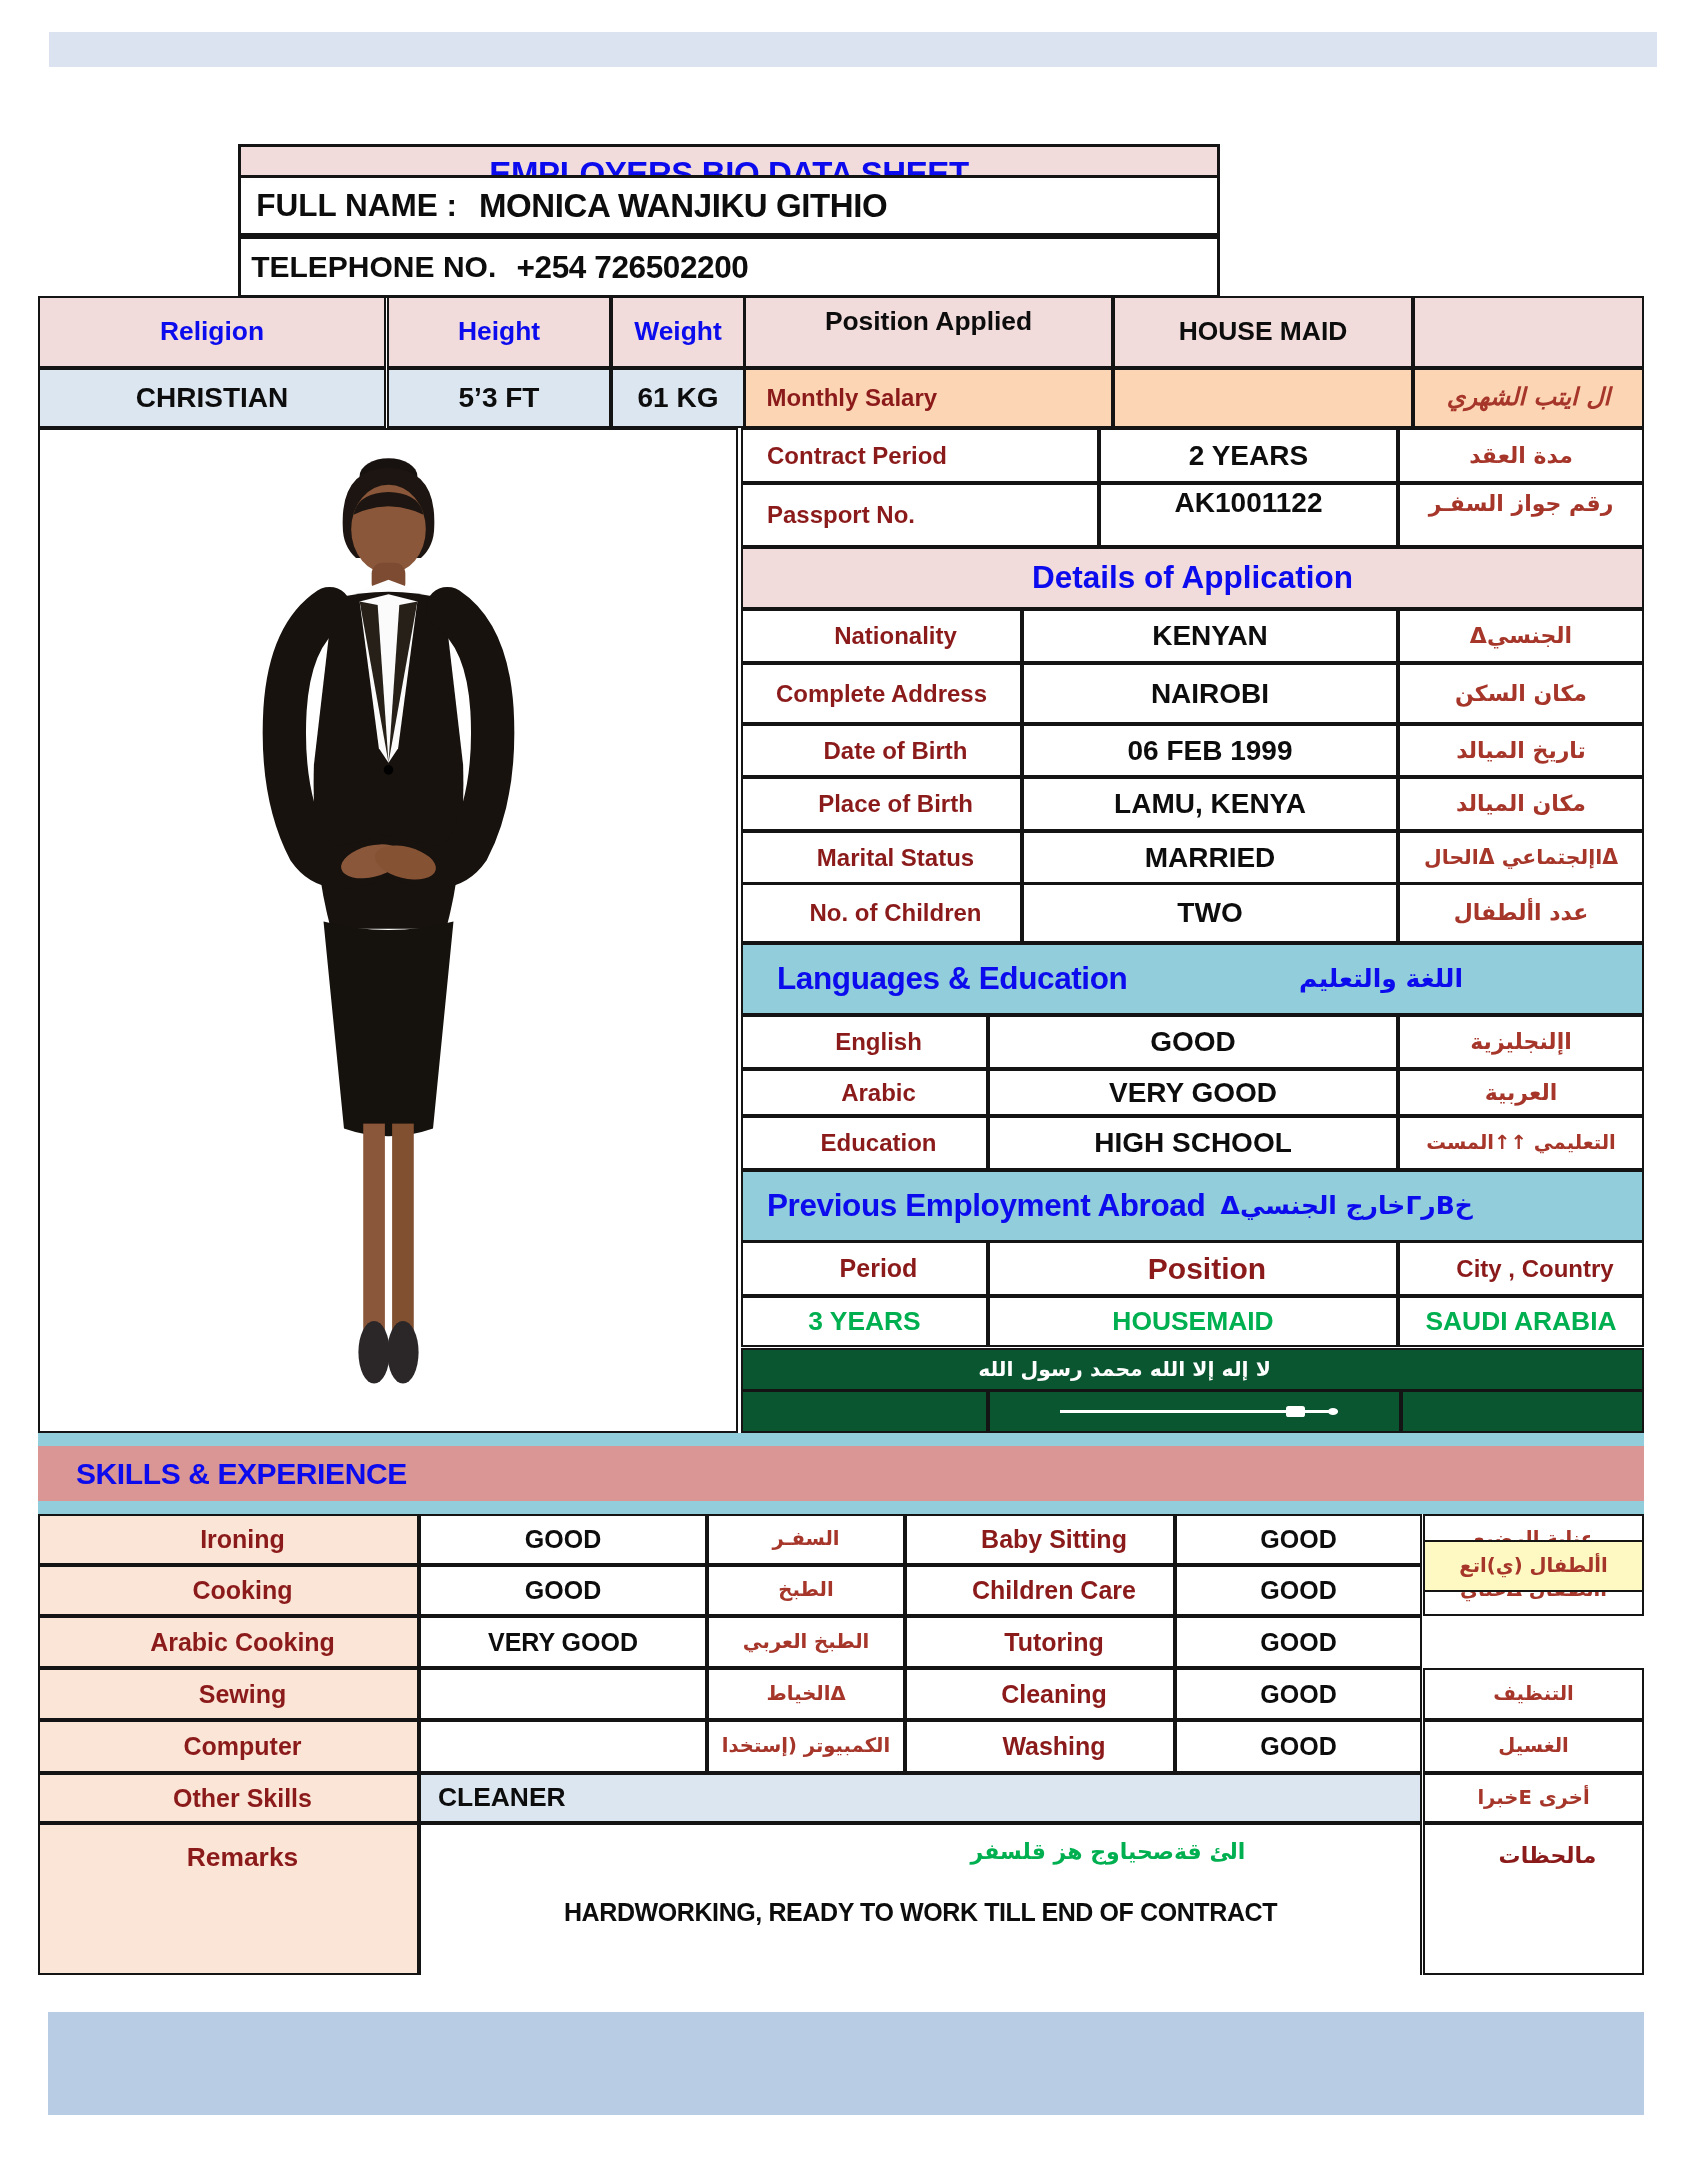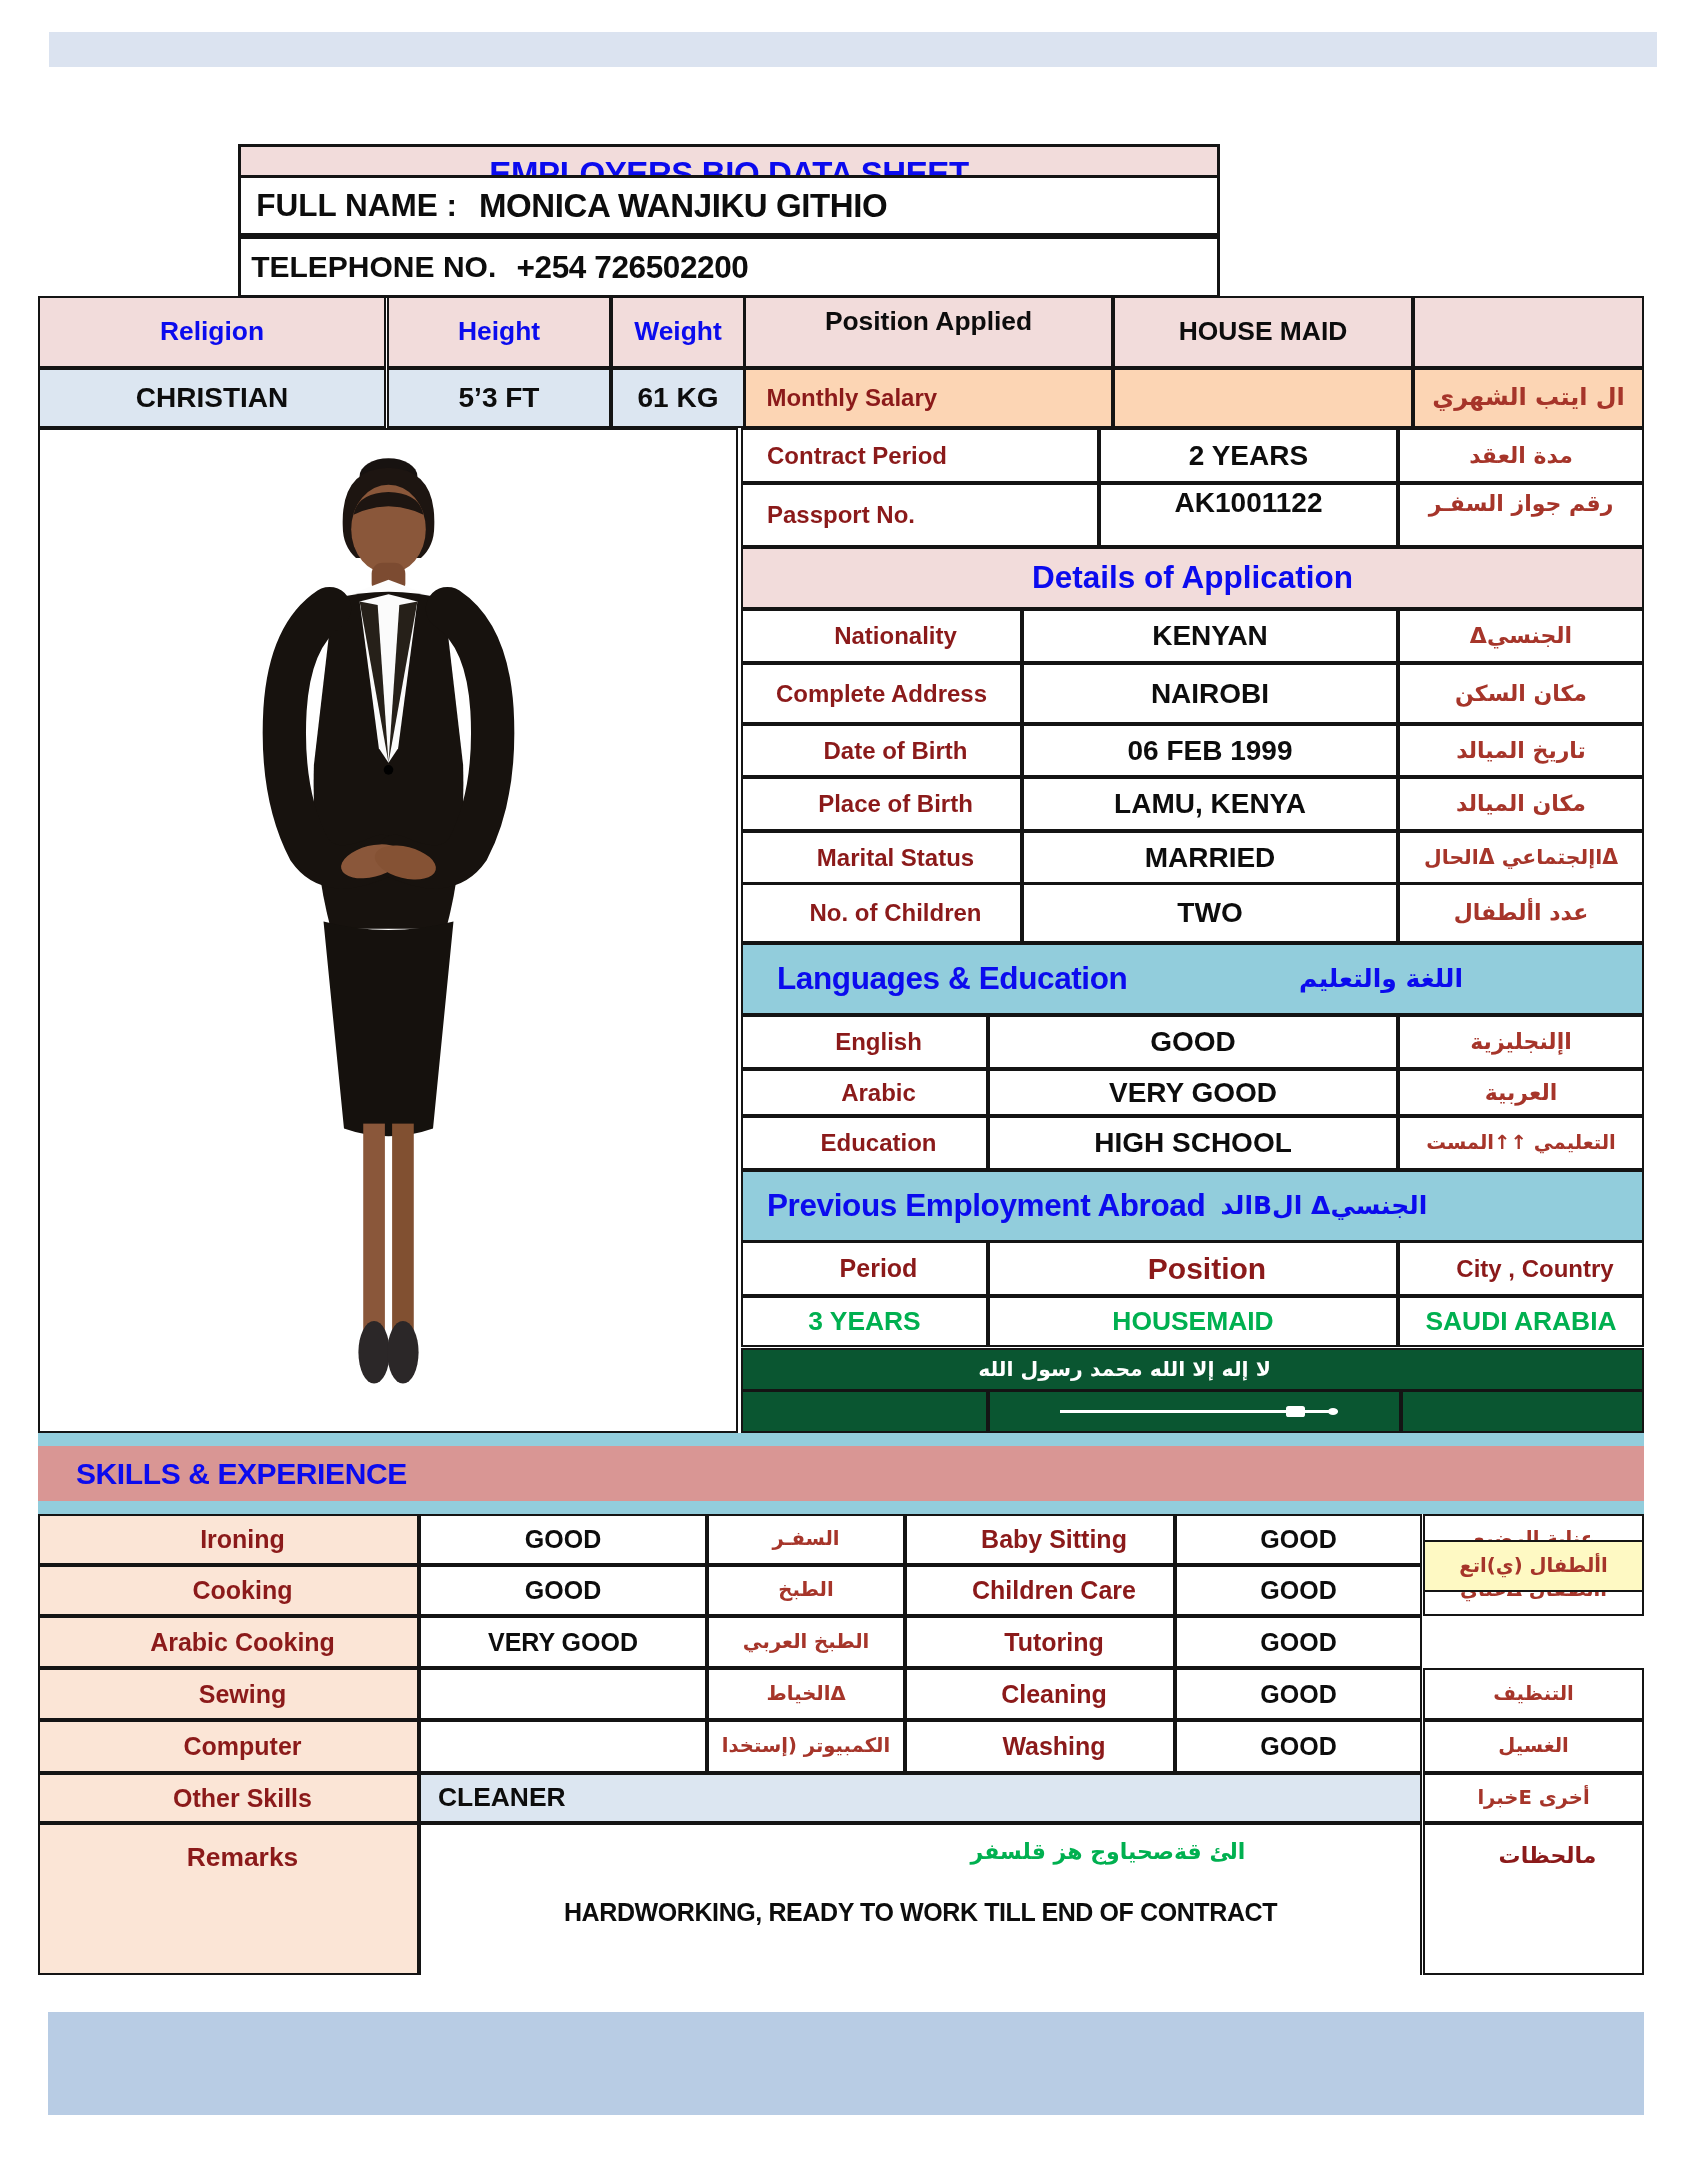--- a/index.html
+++ b/index.html
@@ -78,21 +78,21 @@
     </div>
   <div class="cell ltblue fs33" style="left:611px;top:368px;width:134px;height:60px;">
       <span>61 KG</span>
     </div>
   <div class="cell orange maroon-t fs28 left" style="left:744px;top:368px;width:369px;height:60px;padding-left:20.4px;">
       <span>Monthly Salary</span>
     </div>
   <div class="cell orange fs28" style="left:1113px;top:368px;width:300px;height:60px;">
       <span></span>
     </div>
-  <div class="cell orange rust-t fs28 ar" style="left:1413px;top:368px;width:231px;height:60px;">
+  <div class="cell orange rust-t fs28 ar" style="left:1413px;top:368px;width:231px;height:60px;font-style:italic;">
       <span>ال ايتب الشهري</span>
     </div>
 
   <div class="cell" style="left:38px;top:428px;width:700px;height:1005px;background:#fff;">
     <svg width="361" height="963" viewBox="0 0 300 800" style="margin-top:5.1px;">
       <ellipse cx="150" cy="20" rx="24" ry="15" fill="#171210"></ellipse>
       <path d="M112 62 Q110 14 150 13 Q190 14 188 62 Q188 78 177 88 L123 88 Q112 78 112 62 Z" fill="#1d1511"></path>
       <ellipse cx="150" cy="64" rx="31" ry="37" fill="#8a573a"></ellipse>
       <path d="M121 52 Q150 38 179 52 Q176 34 150 33 Q124 34 121 52 Z" fill="#1d1511"></path>
       <rect x="136" y="92" width="28" height="26" rx="9" fill="#7c4b31"></rect>
@@ -228,21 +228,21 @@
     </div>
   <div class="cell fs33" style="left:988px;top:1116px;width:410px;height:54px;background:#fff;">
       <span>HIGH SCHOOL</span>
     </div>
   <div class="cell rust-t fs23 ar" style="left:1398px;top:1116px;width:246px;height:54px;background:#fff;">
       <span>التعليمي ↑↑المست</span>
     </div>
 
   <div class="cell band" style="left:741px;top:1170px;width:903px;height:72px;justify-content:flex-start;padding-left:24px;gap:15.3px;">
     <span class="blue-t fs37 tight">Previous Employment Abroad</span>
-    <span class="blue-t fs29 ar">الجنسيΔ الBالد</span>
+    <span class="blue-t fs29 ar">خBرΓخارج الجنسيΔ</span>
   </div>
 
   <div class="cell maroon-t fs29" style="left:741px;top:1241px;width:247px;height:55px;background:#fff;">
       <span>Period</span>
     </div>
   <div class="cell maroon-t fs35" style="left:988px;top:1241px;width:410px;height:55px;background:#fff;">
       <span>Position</span>
     </div>
   <div class="cell maroon-t fs28" style="left:1398px;top:1241px;width:246px;height:55px;background:#fff;">
       <span>City ,  Country</span>

